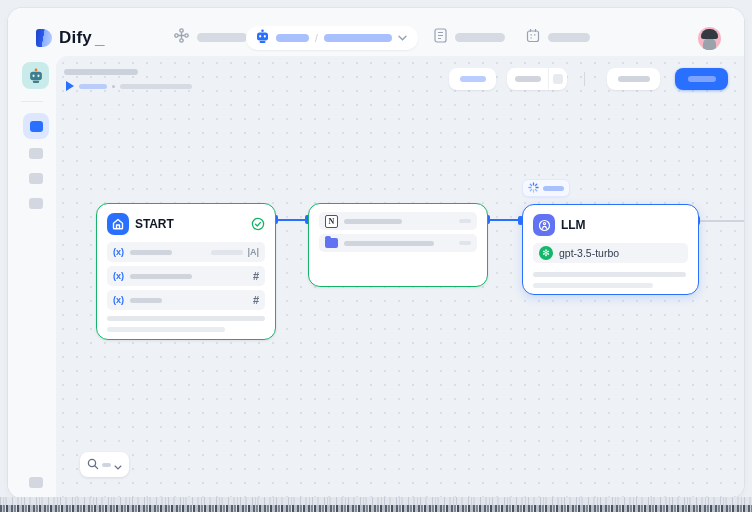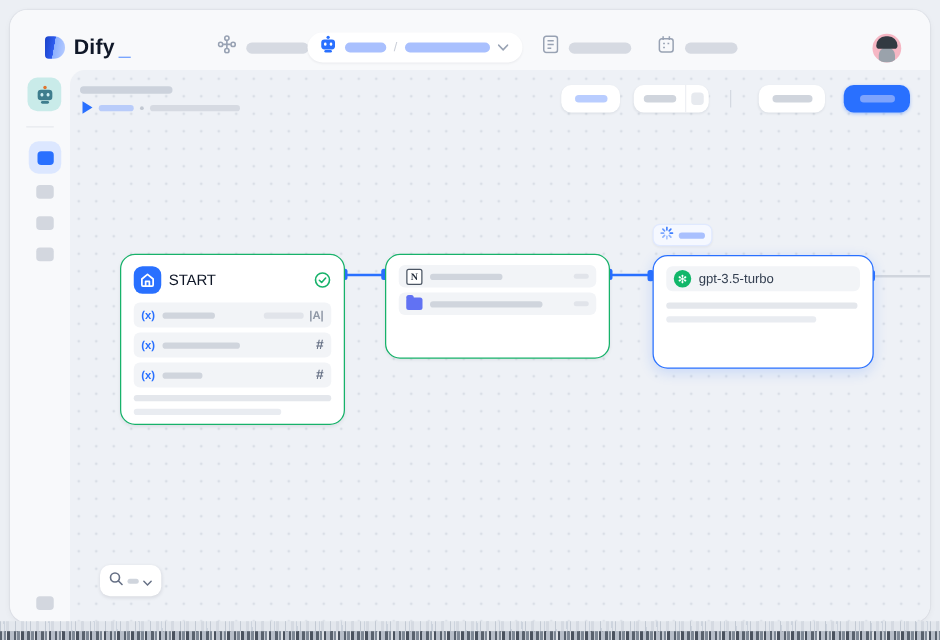--- a/index.html
+++ b/index.html
@@ -80,21 +80,21 @@
   .edge { position:absolute; height:2px; background:#2970ff; top:163px; }
   .edge.gray { background:#d0d5dd; }
   .handle { position:absolute; width:5px; height:9px; border-radius:2px; background:#2970ff; top:159px; }
 
   
   .node { position:absolute; background:#fff; border-radius:12px; padding:8px 10px;
           box-shadow:0 1px 3px rgba(16,24,40,.08); }
   .node-header { display:flex; align-items:center; gap:6px; height:24px; margin-bottom:6px; }
   .node-icon { width:22px; height:22px; border-radius:7px; display:flex; align-items:center;
                justify-content:center; flex:none; }
-  .node-title { font-size:11px; font-weight:400; color:#101828; letter-spacing:-.1px; white-space:nowrap;text-align:right; }
+  .node-title { font-size:11px; font-weight:700; color:#101828; letter-spacing:-.1px; white-space:nowrap;text-align:right; }
   .check { margin-left:auto; display:flex; }
   .node-row { display:flex; align-items:center; gap:6px; height:20px; background:#f2f4f7;
               border-radius:5px; padding:0 6px; margin-bottom:4px; }
   .var-tag { color:#2970ff; font-size:9px; font-weight:700; flex:none; }
   .row-bar { height:5px; border-radius:3px; background:#d0d5dd; }
   .row-right { margin-left:auto; display:flex; align-items:center; gap:4px; }
   .right-sym { color:#8e97a5; font-size:9px; font-weight:600; }
   .hash { font-size:11px; color:#667085; }
   .right-bar { width:32px; height:5px; border-radius:3px; background:#e1e4ea; }
   .right-bar.sm { width:12px; height:4px; }
@@ -339,20 +339,30 @@
           <path d="M2.5 2.5l1.5 1.5" opacity=".7"></path>
             <path d="M8 8l1.5 1.5" opacity=".5"></path>
           <path d="M9.5 2.5 8 4" opacity=".9"></path>
             <path d="M4 8 2.5 9.5" opacity=".5"></path>
         </svg>
       </span>
       <span class="p-bar"></span>
     </div>
 
     <div class="node node-llm">
+      <div class="node-header">
+        <span class="node-icon icon-llm">
+          <svg width="13" height="13" viewBox="0 0 13 13" fill="none" stroke="#fff" stroke-width="1.2">
+            <circle cx="6.5" cy="6.5" r="5"></circle>
+            <circle cx="6.5" cy="4.6" r="1.1"></circle>
+            <path d="M4.4 9.4c.4-1.4 1.1-2 2.1-2s1.7.6 2.1 2" stroke-linecap="round"></path>
+          </svg>
+        </span>
+        <span class="node-title" style="font-size:12px;">LLM</span>
+      </div>
       <div class="node-row">
         <span class="openai-ic">✻</span>
         <span class="model-name">gpt-3.5-turbo</span>
       </div>
       <div class="foot-line" style="width:153px; margin-top:9px;"></div>
       <div class="foot-line" style="width:120px; background:#e9ecf1;"></div>
     </div>
 
     <div class="zoom-pill">
       <span>

